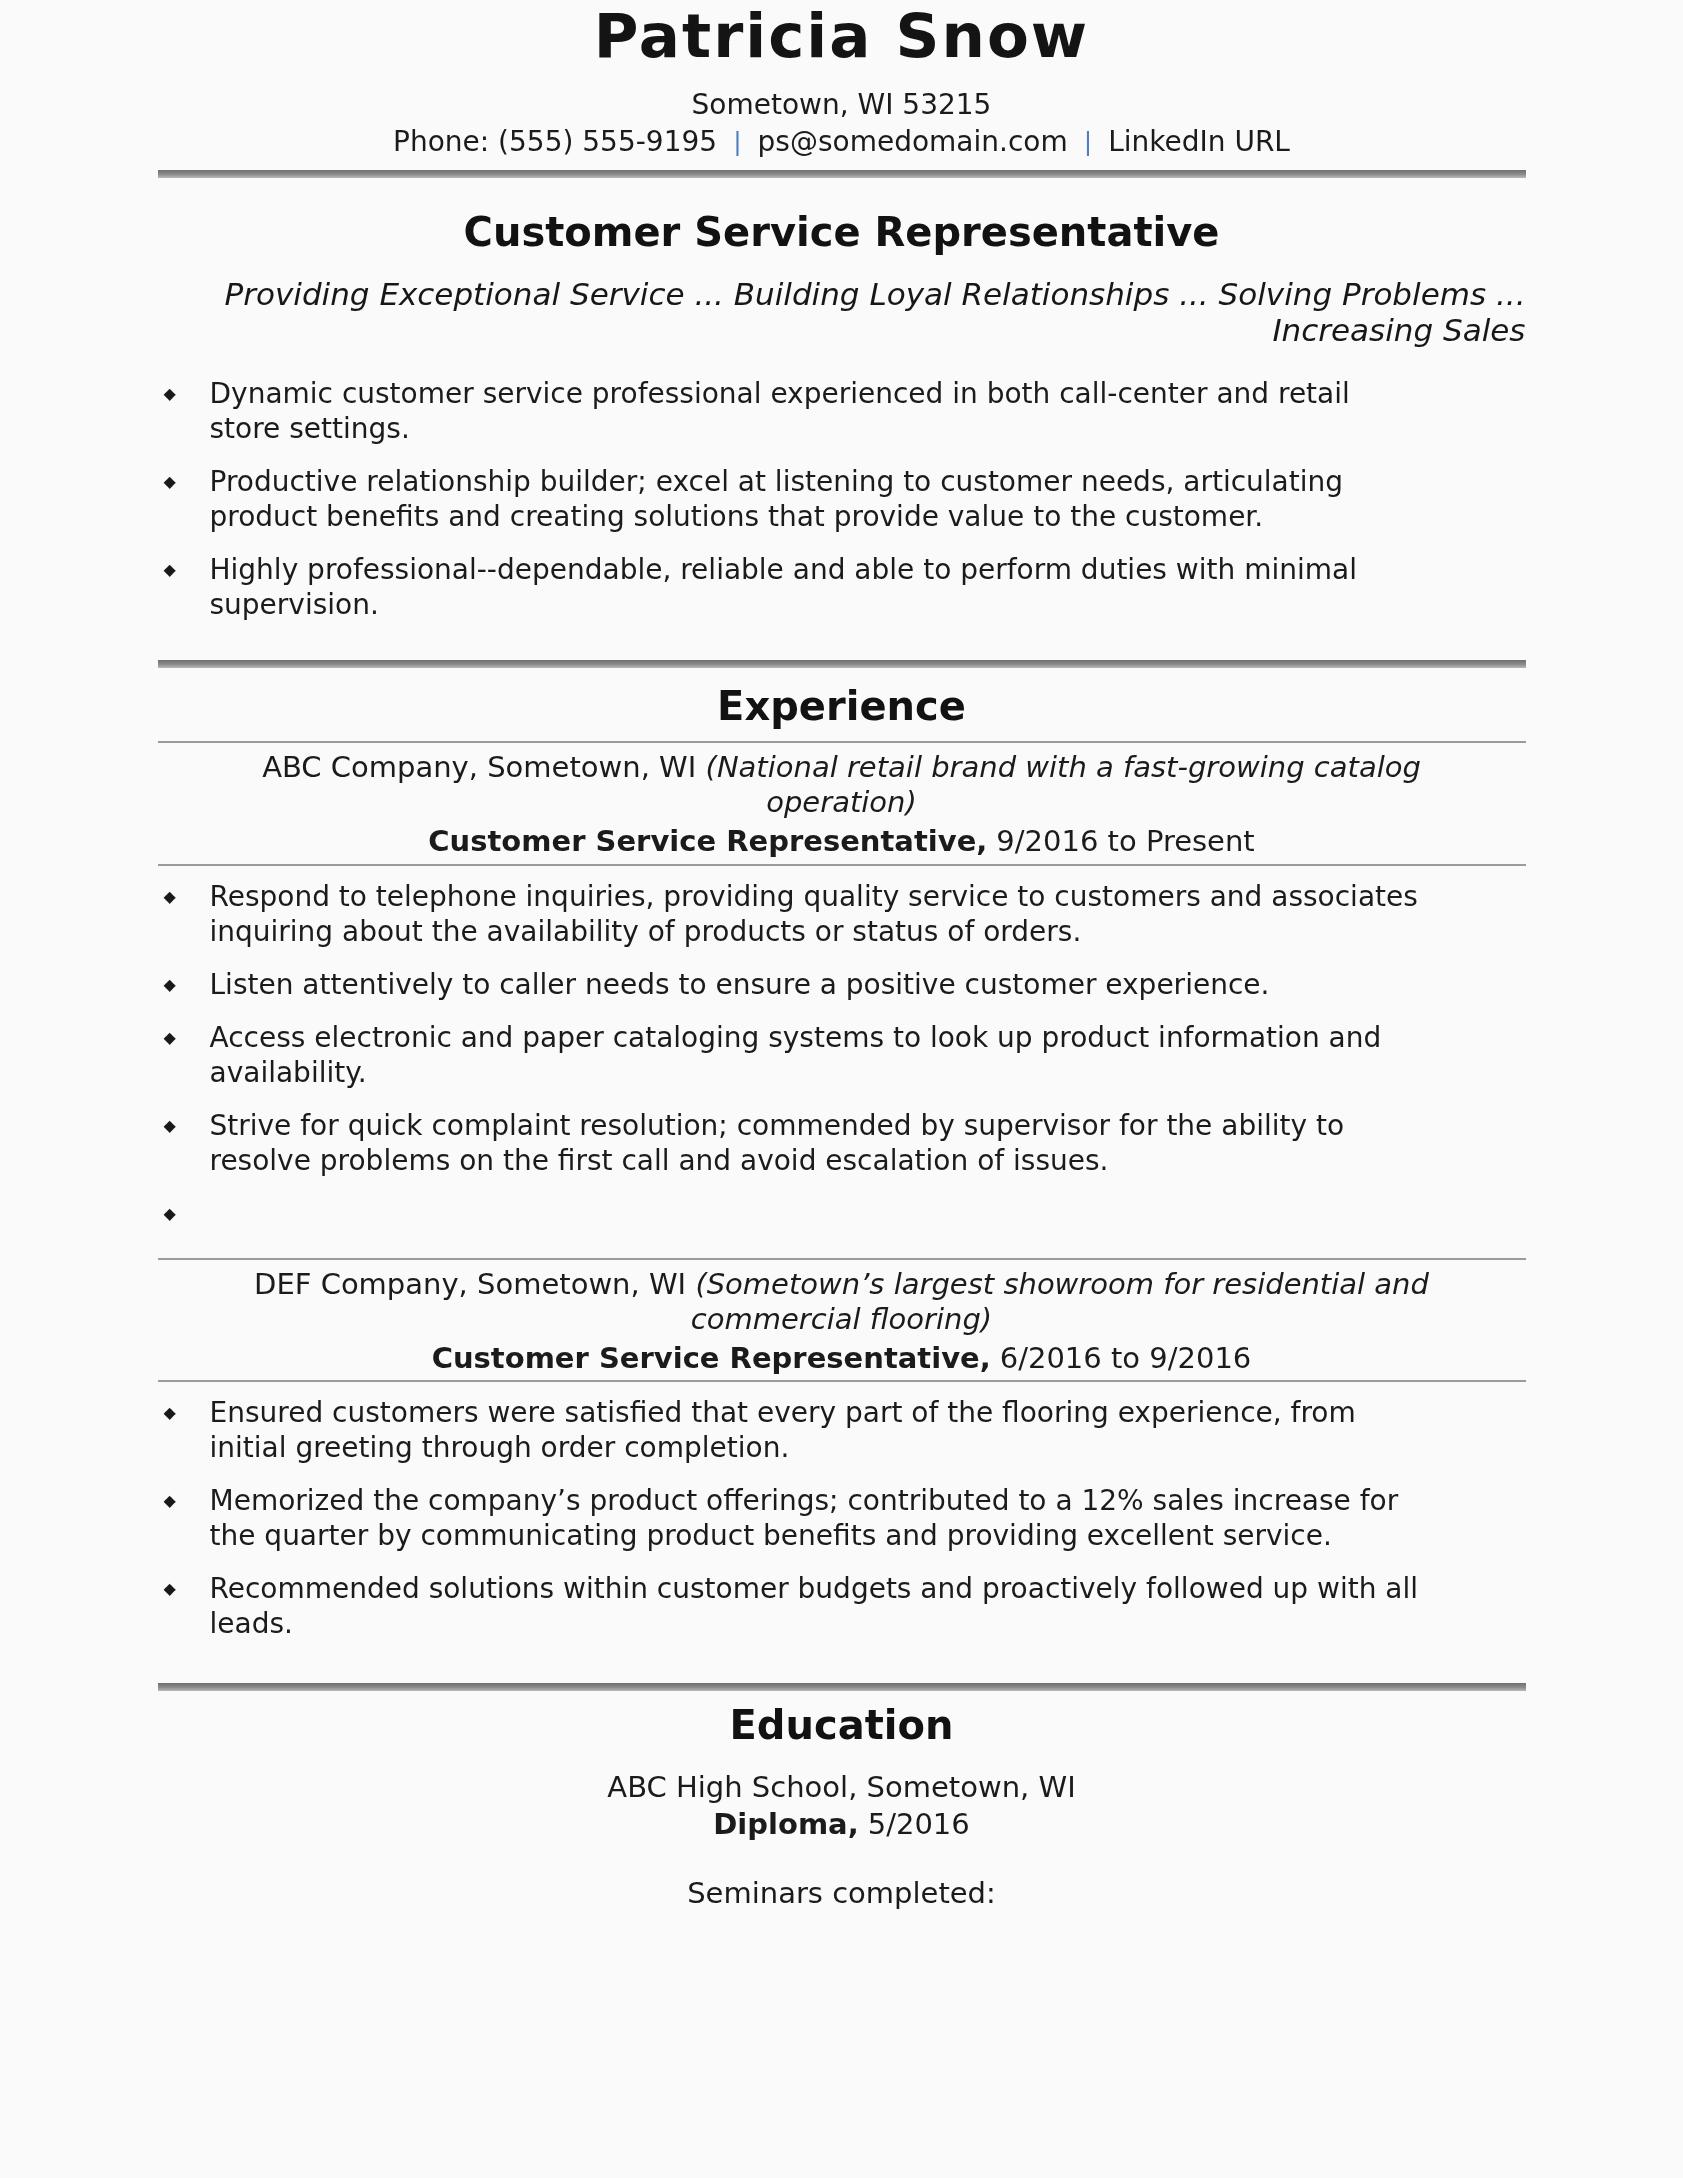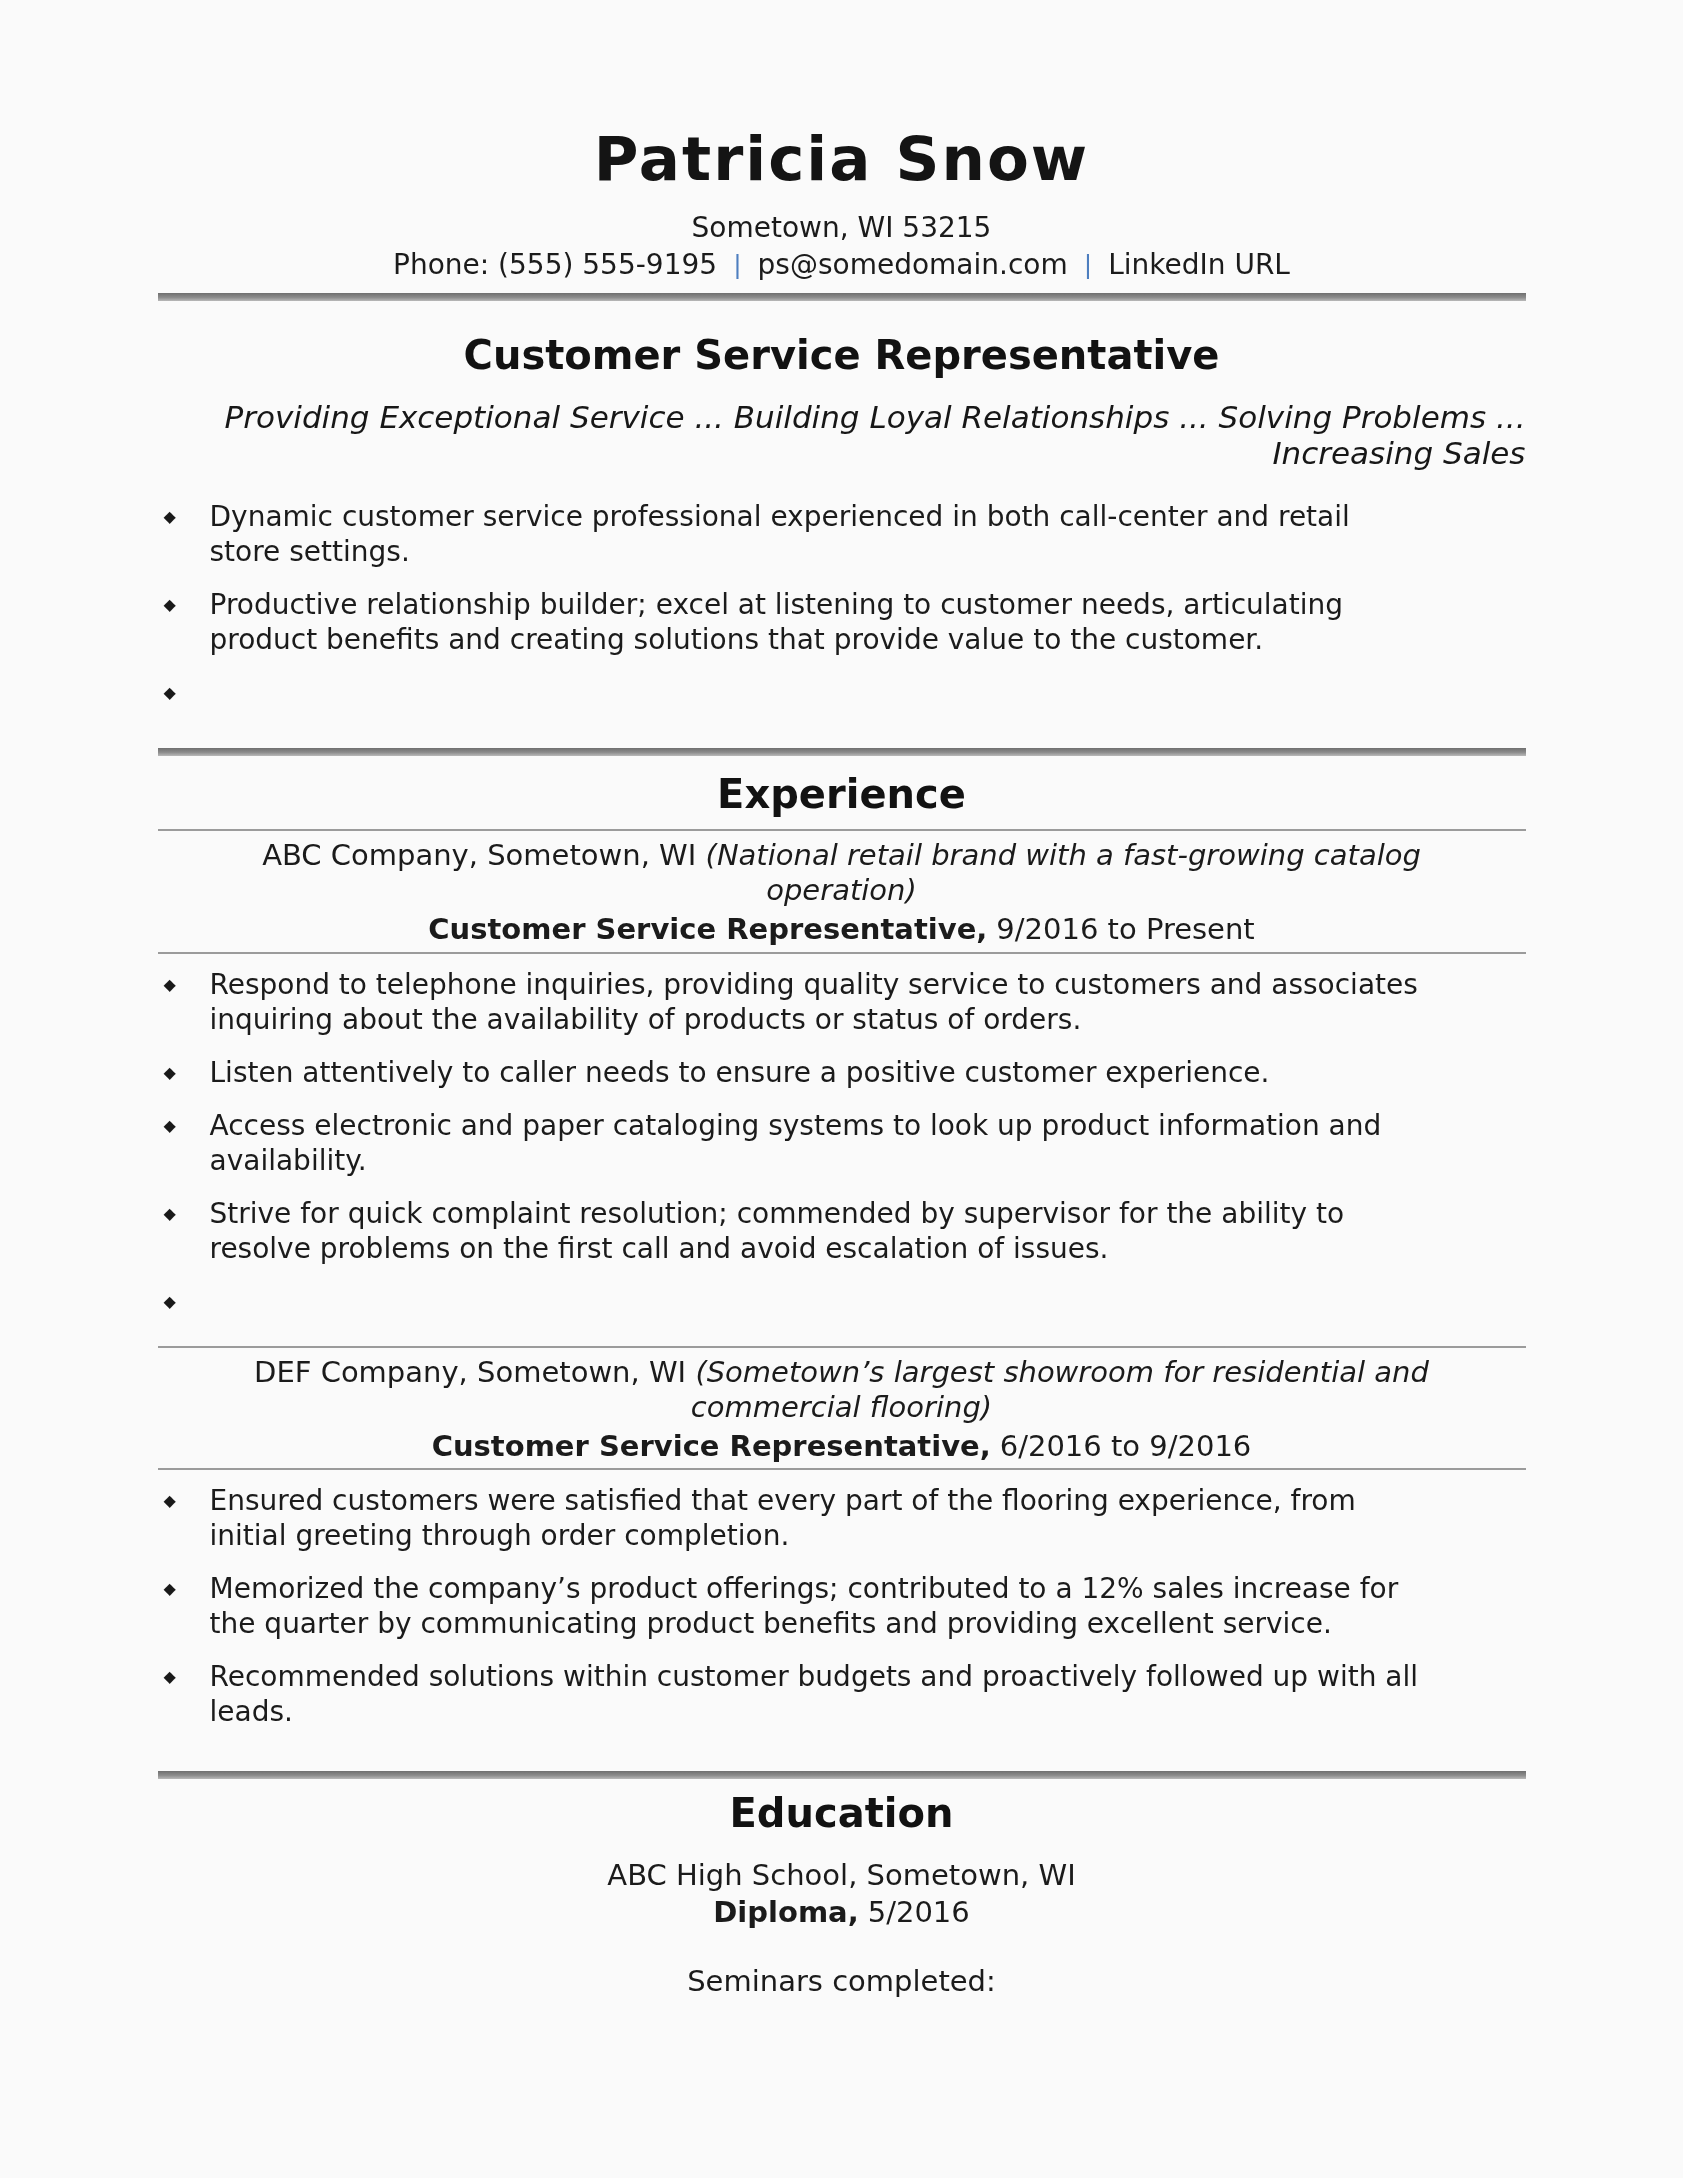--- a/index.html
+++ b/index.html
@@ -3,21 +3,21 @@
 <meta charset="utf-8">
 <style>
   html,body { margin:0; padding:0; }
   body {
     width:1683px; height:2178px;
     background:#fafafa;
     font-family:"DejaVu Sans", sans-serif;
     color:#1b1b1b;
     overflow:hidden;
   }
-  .page { width:1368px; margin:12px auto; padding-top:111px; }
+  .page { width:1368px; margin:0 auto; }
 
   .name {
     margin:0; text-align:center;
     font-size:61px; line-height:71px; font-weight:bold;
     letter-spacing:2px; color:#141414;
   }
   .location {
     margin-top:16px; text-align:center;
     font-size:28px; line-height:36px;
   }
@@ -109,20 +109,22 @@
         <div class="btxt">Dynamic customer service professional experienced in both call-center and retail
 store settings.</div>
       </li>
     <li>
         <span class="diamond">◆</span>
         <div class="btxt">Productive relationship builder; excel at listening to customer needs, articulating
 product benefits and creating solutions that provide value to the customer.</div>
       </li>
     <li>
         <span class="diamond">◆</span>
+        <div class="btxt">Highly professional--dependable, reliable and able to perform duties with minimal
+supervision.</div>
       </li>
   </ul>
 
   <hr class="hr-thick sep-top">
   <h2 class="section-heading">Experience</h2>
   <hr class="hr-thin line-under-heading">
 
   <div class="company-para">
     <span>ABC Company, Sometown, WI </span><span class="it">(National retail brand with a fast-growing catalog operation)</span>
   </div>

